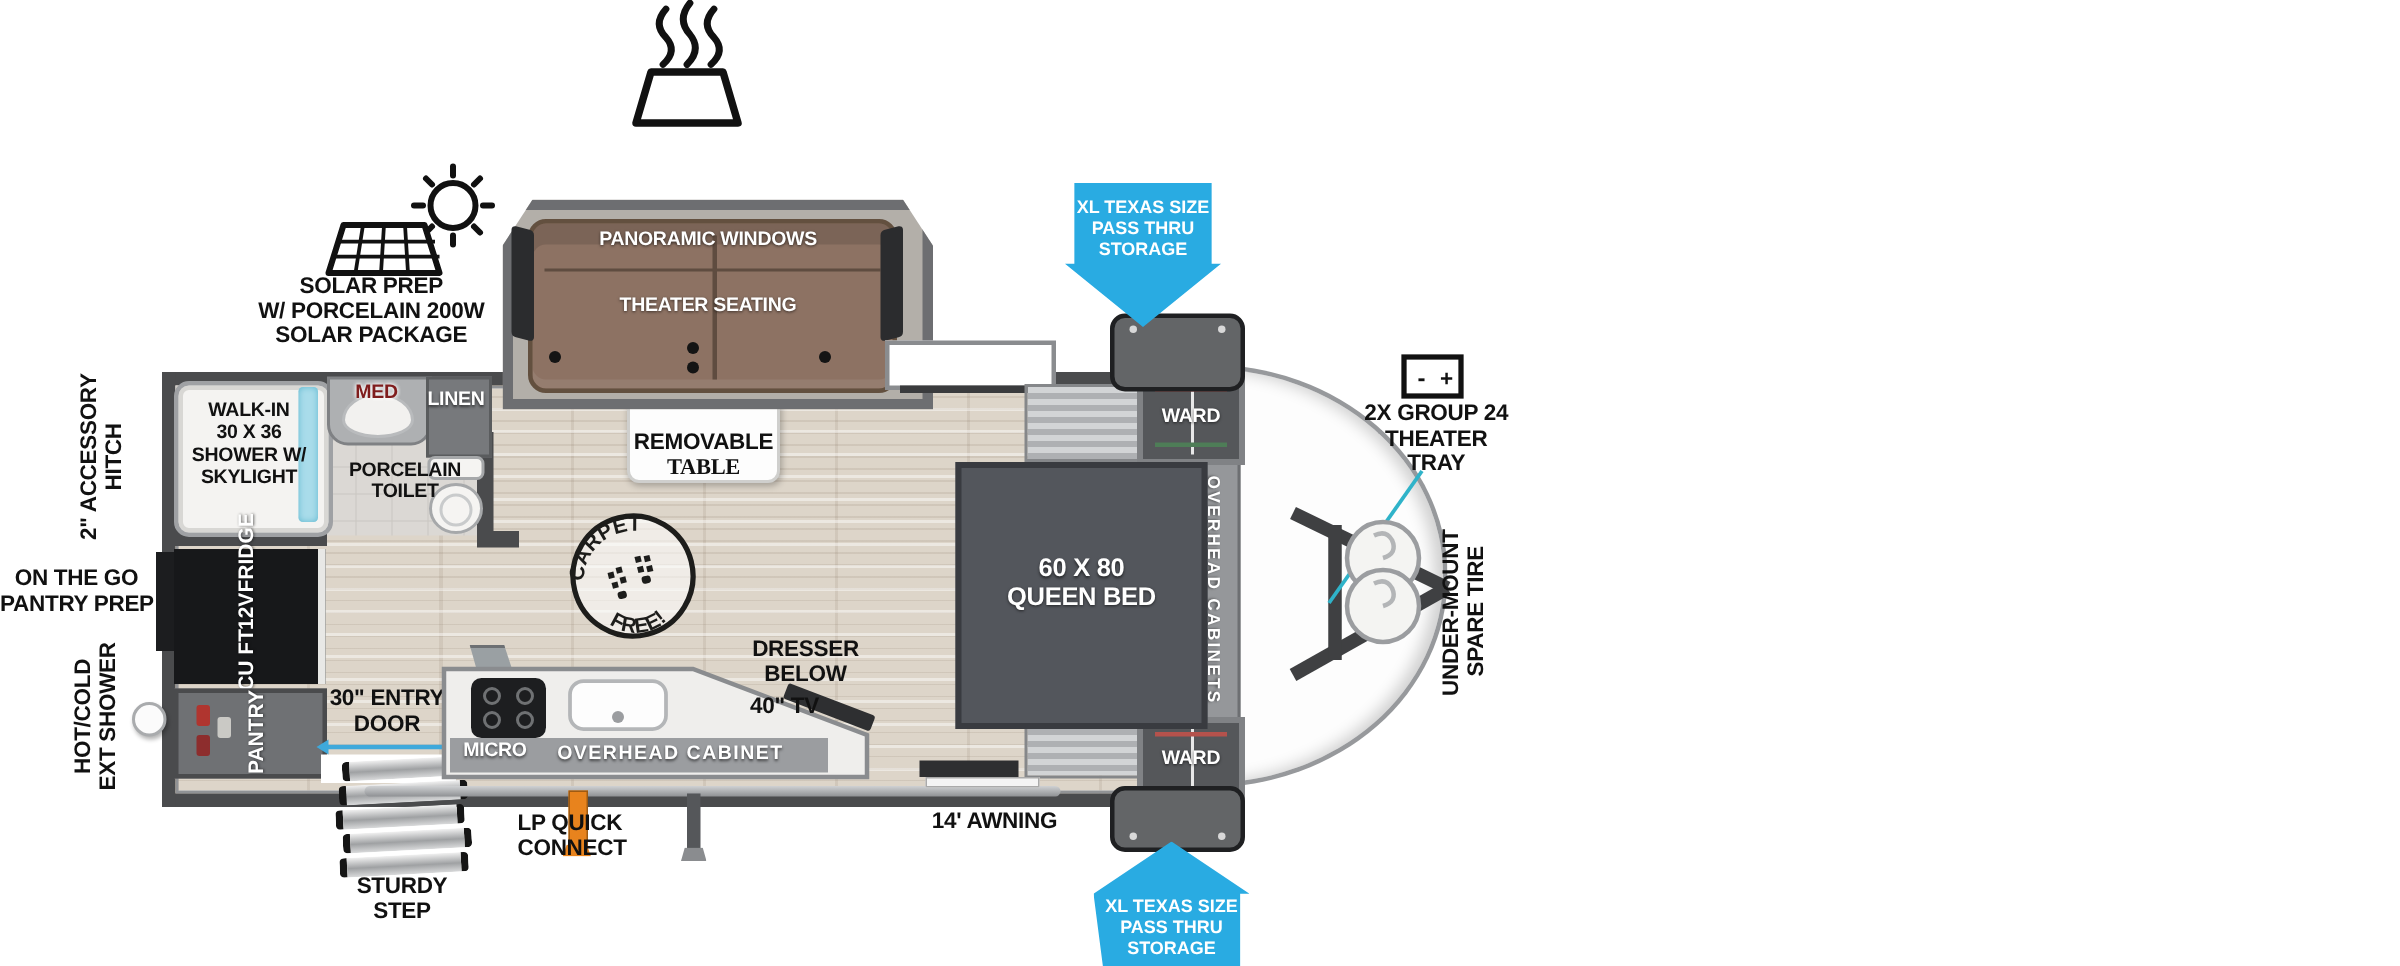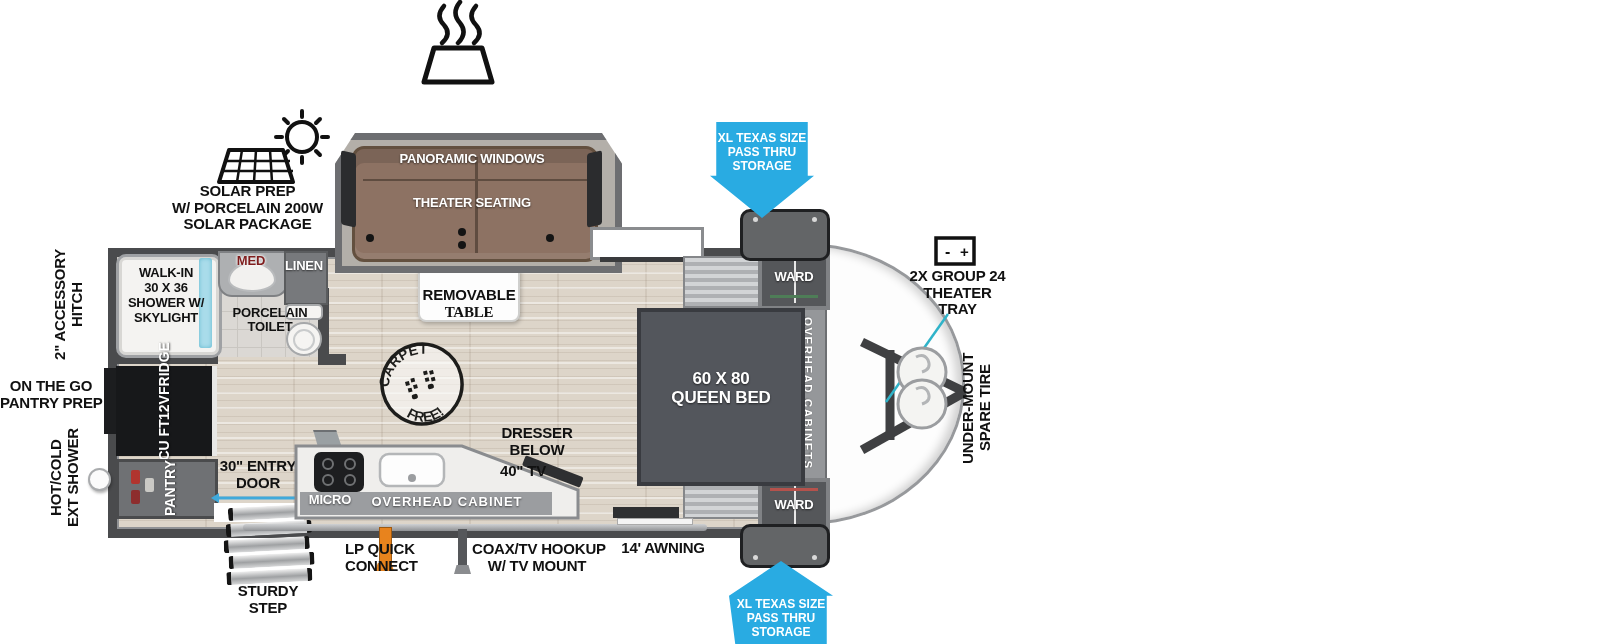--- a/index.html
+++ b/index.html
@@ -298,24 +298,20 @@
   <div class="abs" id="awning-roller"></div>
   <div class="lbl" style="left:608px;top:540px;width:110px;">14' AWNING</div>
   <div class="abs" id="lp-icon"></div>
   <div class="abs" style="left:375px;top:563px;width:19px;height:8px;background:#e8831d;clip-path:polygon(15% 0,85% 0,100% 100%,0 100%);"></div>
   <div class="lbl" style="left:300px;top:541px;width:80px;text-align:left;margin-left:45px;">
     <div>LP QUICK</div>
     <div>CONNECT</div>
   </div>
   <div class="abs" id="coax-icon"></div>
   <div class="abs" style="left:454px;top:565px;width:17px;height:9px;background:#8a8c8f;clip-path:polygon(15% 0,85% 0,100% 100%,0 100%);"></div>
-  <div class="lbl" style="left:472px;top:541px;width:130px;">
-    <div>COAX/TV HOOKUP</div>
-    <div>W/ TV MOUNT</div>
-  </div>
 
   <div class="abs" id="vent"></div>
   <div class="abs" id="knob"></div>
   <div class="lbl vlbl" style="left:52px;top:242px;height:125px;">
     <div>2" ACCESSORY</div>
     <div>HITCH</div>
   </div>
   <div class="lbl" style="left:0px;top:378px;width:102px;">
     <div>ON THE GO</div>
     <div>PANTRY PREP</div>

